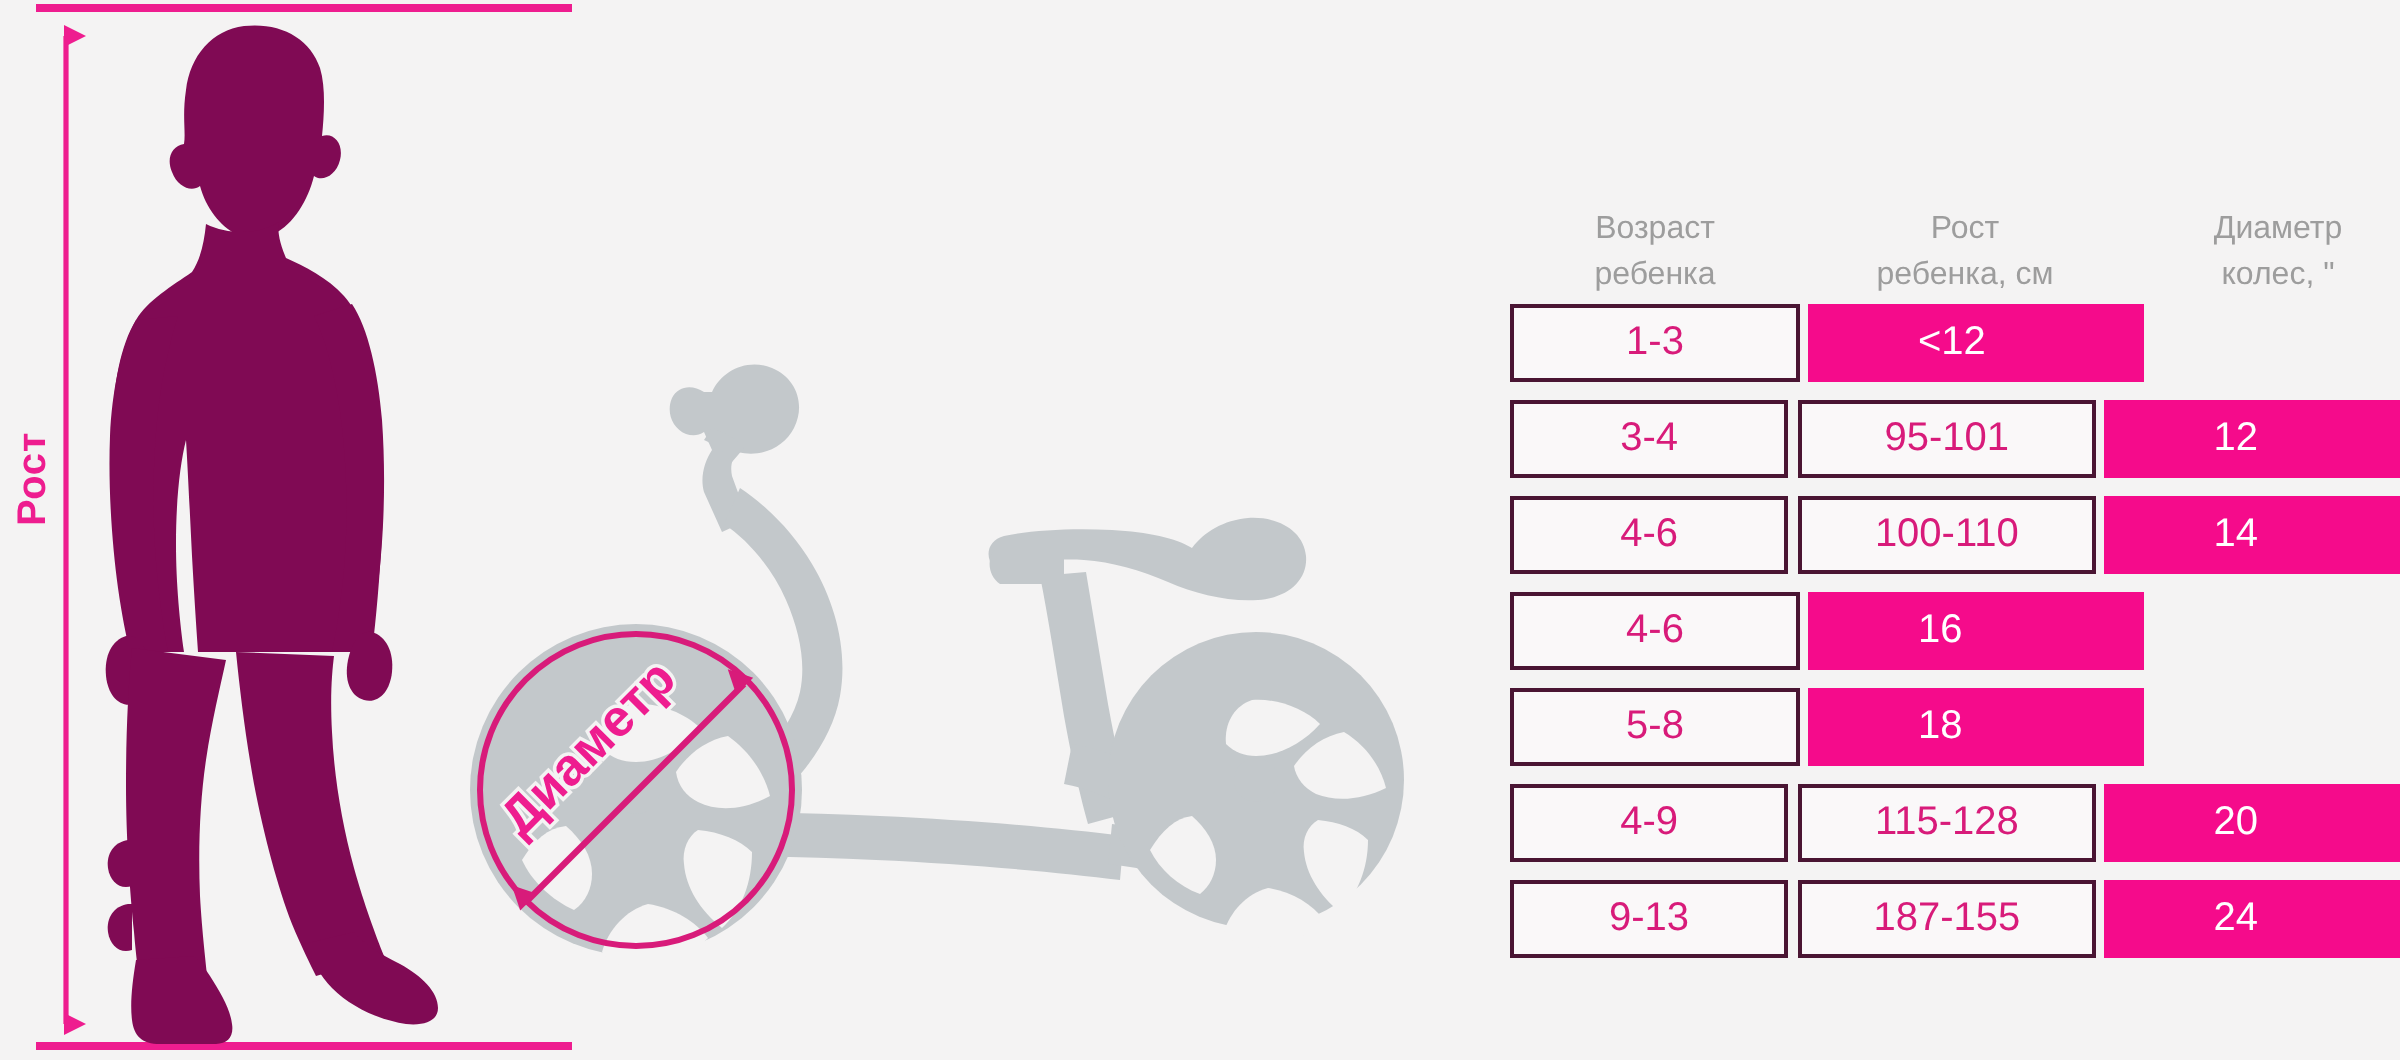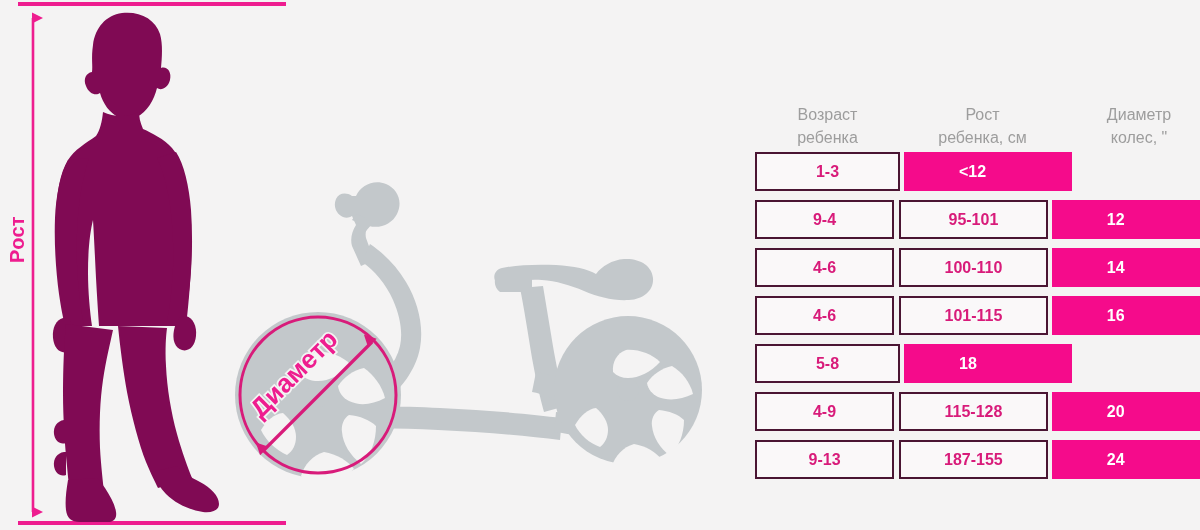--- a/index.html
+++ b/index.html
@@ -51,22 +51,22 @@
     white-space:pre-line;
     padding-bottom:3px;
   }
   .th-age{width:145px;}
   .th-height{width:155px;margin-left:5px;}
   .th-wheel{width:150px;margin-left:4px;}
 
   .trow{display:flex;margin-bottom:9px;height:39px;}
 
   .cell{
-    font-size:16px;
-    font-weight:bold;
+    font-size:20px;
+    font-weight:normal;
     display:flex;
     align-items:center;
     justify-content:center;
     box-sizing:border-box;
   }
   .cell-age{
     width:145px;
     border:2px solid #4a1533;
     background:#faf8f9;
     color:#d81b7a;
@@ -356,32 +356,31 @@
 ребенка, см</div>
       <div class="th th-wheel">Диаметр
 колес, "</div>
     </div>
 
     <div class="trow">
       <div class="cell cell-age">1-3</div>
       <div class="cell cell-wheel">&lt;12</div>
     </div>
     <div class="trow">
-      <div class="cell cell-age">9-4</div>
+      <div class="cell cell-age">3-4</div>
       <div class="cell cell-height">95-101</div>
       <div class="cell cell-wheel">12</div>
     </div>
     <div class="trow">
       <div class="cell cell-age">4-6</div>
       <div class="cell cell-height">100-110</div>
       <div class="cell cell-wheel">14</div>
     </div>
     <div class="trow">
       <div class="cell cell-age">4-6</div>
-      <div class="cell cell-height">101-115</div>
       <div class="cell cell-wheel">16</div>
     </div>
     <div class="trow">
       <div class="cell cell-age">5-8</div>
       <div class="cell cell-wheel">18</div>
     </div>
     <div class="trow">
       <div class="cell cell-age">4-9</div>
       <div class="cell cell-height">115-128</div>
       <div class="cell cell-wheel">20</div>

